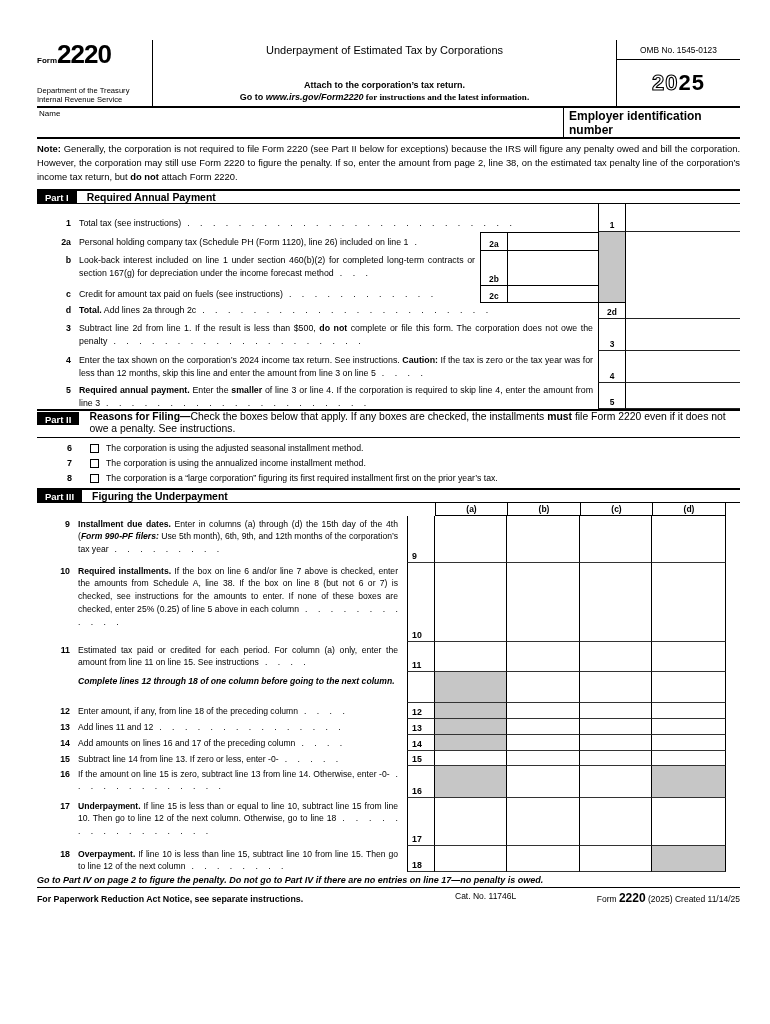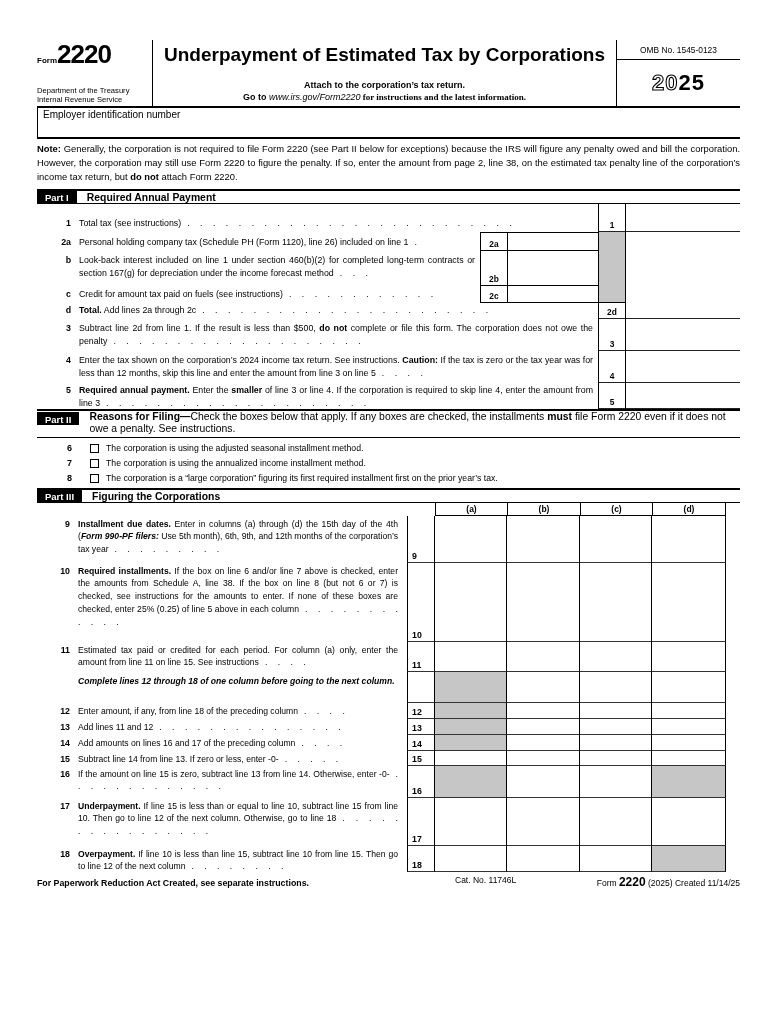--- a/index.html
+++ b/index.html
@@ -8,30 +8,30 @@
   .page { position:relative; width:770px; height:1024px; background:#fff; margin:0 auto;
           padding:40px 30px 0 37px; overflow:hidden; }
 
   
   .hdr { display:grid; grid-template-columns:116px 464px 123px; border-bottom:2px solid #000; height:68px; }
   .hdr-left { border-right:1.5px solid #000; padding:2px 4px 2px 0; display:flex; flex-direction:column; justify-content:space-between; }
   .formword { font-size:8px; font-weight:bold; }
   .formnum  { font-size:26px; font-weight:bold; letter-spacing:-1px; line-height:24px; }
   .dept { font-size:7.6px; line-height:9px; }
   .hdr-center { border-right:1.5px solid #000; text-align:center; display:flex; flex-direction:column; justify-content:space-between; padding:4px 8px 3px; }
-  .title { font-size:19px; font-weight:bold; }
+  .title { font-size:11px; font-weight:normal; }
   .subline { font-size:9px; font-weight:bold; line-height:11.5px; }
   .hdr-right { display:flex; flex-direction:column; }
   .omb { font-size:8.4px; text-align:center; padding:5px 2px 4px; border-bottom:1.5px solid #000; }
   .year { flex:1; display:flex; align-items:center; justify-content:center; font-size:22px; font-weight:bold; letter-spacing:1px; }
   .year .outline { color:#fff; -webkit-text-stroke:1.1px #000; }
 
   .namerow { display:grid; grid-template-columns:526px 177px; height:31px; border-bottom:2px solid #000; }
   .namecell { padding:1px 2px; font-size:8px; }
-  .eincell  { border-left:1px solid #000; padding:1px 0 1px 5px; font-size:10px; font-weight:normal; }
+  .eincell  { border-left:1px solid #000; padding:1px 0 1px 5px; font-size:12px; font-weight:bold; }
 
   .note { font-size:9.4px; line-height:14px; text-align:justify; margin:3px 0 5px; }
 
   
   .pbar { display:flex; align-items:stretch; border-top:2px solid #000; height:15px; }
   .plabel { background:#000; color:#fff; font-weight:bold; font-size:9.5px; padding:1px 8px 0; display:flex; align-items:center; }
   .ptitle { font-weight:bold; font-size:10.4px; padding:1px 0 0 10px; }
   .bb1 { border-bottom:1px solid #000; }
 
   
@@ -92,33 +92,36 @@
       </div>
       <div class="dept">
         <div>Department of the Treasury</div>
         <div>Internal Revenue Service</div>
       </div>
     </div>
     <div class="hdr-center">
       <div class="title">Underpayment of Estimated Tax by Corporations</div>
       <div>
         <div class="subline">Attach to the corporation’s tax return.</div>
-        <div class="subline"><span style="font-weight: bold;">Go to </span><span style="font-weight: normal; font-style: italic;">www.irs.gov/Form2220</span><span style="font-weight: bold; font-family: Liberation Serif, serif;"> for instructions and the latest information.</span></div>
+        <div class="subline"><span style="font-weight: bold;">Go to </span><span style="font-weight: bold; font-style: italic;">www.irs.gov/Form2220</span><span style="font-weight: bold; font-family: Liberation Serif, serif;"> for instructions and the latest information.</span></div>
       </div>
     </div>
     <div class="hdr-right">
       <div class="omb">OMB No. 1545-0123</div>
       <div class="year">
         <span class="outline">20</span>
           <span>25</span>
       </div>
     </div>
   </div>
 
   <div class="namerow">
+    <div class="namecell">
+      <span>Name</span>
+    </div>
     <div class="eincell">
       <span>Employer identification number</span>
     </div>
   </div>
 
   <div class="note"><span style="font-weight: bold;">Note:</span><span> Generally, the corporation is not required to file Form 2220 (see Part II below for exceptions) because the IRS will figure any penalty owed and bill the corporation. However, the corporation may still use Form 2220 to figure the penalty. If so, enter the amount from page 2, line 38, on the estimated tax penalty line of the corporation’s income tax return, but </span><span style="font-weight: bold;">do not</span><span> attach Form 2220.</span></div>
 
   <div class="pbar bb1">
     <span class="plabel">Part I</span>
     <span class="ptitle">Required Annual Payment</span>
@@ -177,21 +180,21 @@
     </div>
     <div class="ckrow">
       <span class="ckno">8</span>
       <span class="ckbox"></span>
       <span class="cktxt">The corporation is a “large corporation” figuring its first required installment first on the prior year’s tax.</span>
     </div>
   </div>
 
   <div class="pbar bb1">
     <span class="plabel">Part III</span>
-    <span class="ptitle">Figuring the Corporations</span>
+    <span class="ptitle">Figuring the Underpayment</span>
   </div>
 
   <div class="p3grid">
 
     <div class="hc" style="grid-area:1/3/2/4">(a)</div>
     <div class="hc" style="grid-area:1/4/2/5">(b)</div>
     <div class="hc" style="grid-area:1/5/2/6">(c)</div>
     <div class="hc hcr" style="grid-area:1/6/2/7">(d)</div>
 
     <div class="t-text jt" style="grid-area:2/1/3/2"><span class="lno">9</span><span><span style="font-weight: bold;">Installment due dates.</span><span> Enter in columns (a) through (d) the 15th day of the 4th (</span><span style="font-weight: bold; font-style: italic;">Form 990-PF filers:</span><span> Use 5th month), 6th, 9th, and 12th months of the corporation’s tax year</span><span class="dots">. . . . . . . . .</span></span></div>
@@ -265,19 +268,20 @@
     <div class="c" style="grid-area:11/6/12/7"></div>
 
     <div class="t-text jt" style="grid-area:12/1/13/2"><span class="lno">18</span><span><span style="font-weight: bold;">Overpayment.</span><span> If line 10 is less than line 15, subtract line 10 from line 15. Then go to line 12 of the next column</span><span class="dots">. . . . . . . .</span></span></div>
     <div class="nbx" style="grid-area:12/2/13/3">18</div>
     <div class="c" style="grid-area:12/3/13/4"></div>
     <div class="c" style="grid-area:12/4/13/5"></div>
     <div class="c" style="grid-area:12/5/13/6"></div>
     <div class="c gray" style="grid-area:12/6/13/7"></div>
   </div>
 
+  <div class="goto4"><span style="font-weight: bold; font-style: italic;">Go to Part IV on page 2 to figure the penalty. Do not go to Part IV if there are no entries on line 17—no penalty is owed.</span></div>
   <div class="botrow">
-    <span class="pra">For Paperwork Reduction Act Created, see separate instructions.</span>
+    <span class="pra">For Paperwork Reduction Act Notice, see separate instructions.</span>
     <span class="cat">Cat. No. 11746L</span>
     <span class="fright"><span>Form </span><span class="fnum">2220</span><span> (2025) Created 11/14/25</span></span>
   </div>
 
 </div>
 
 </body></html>

